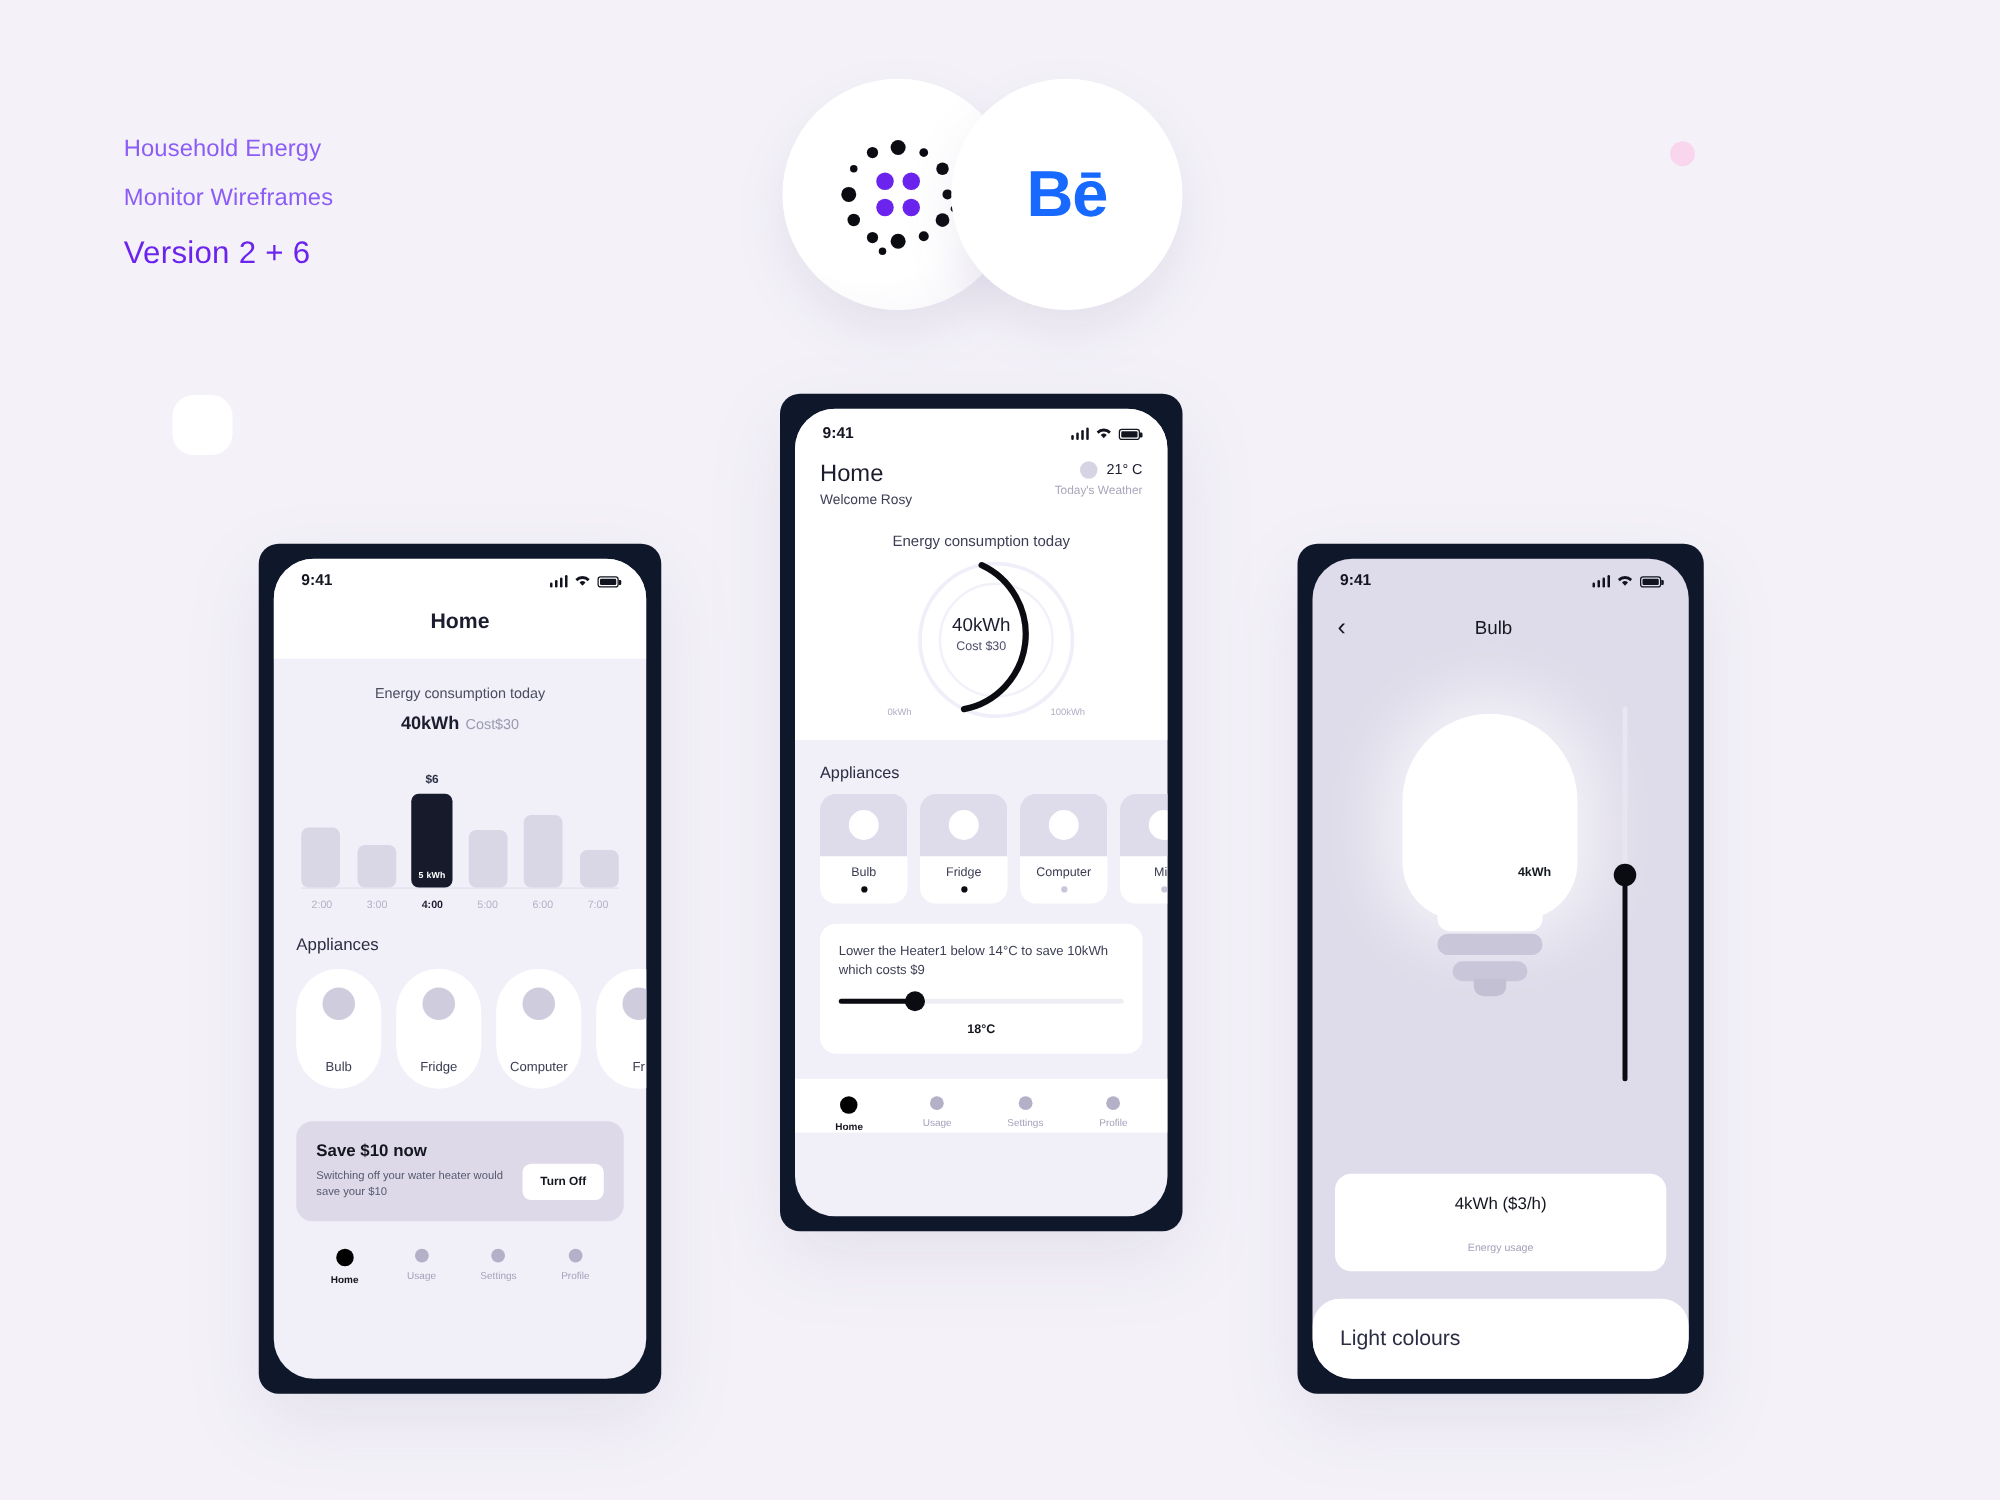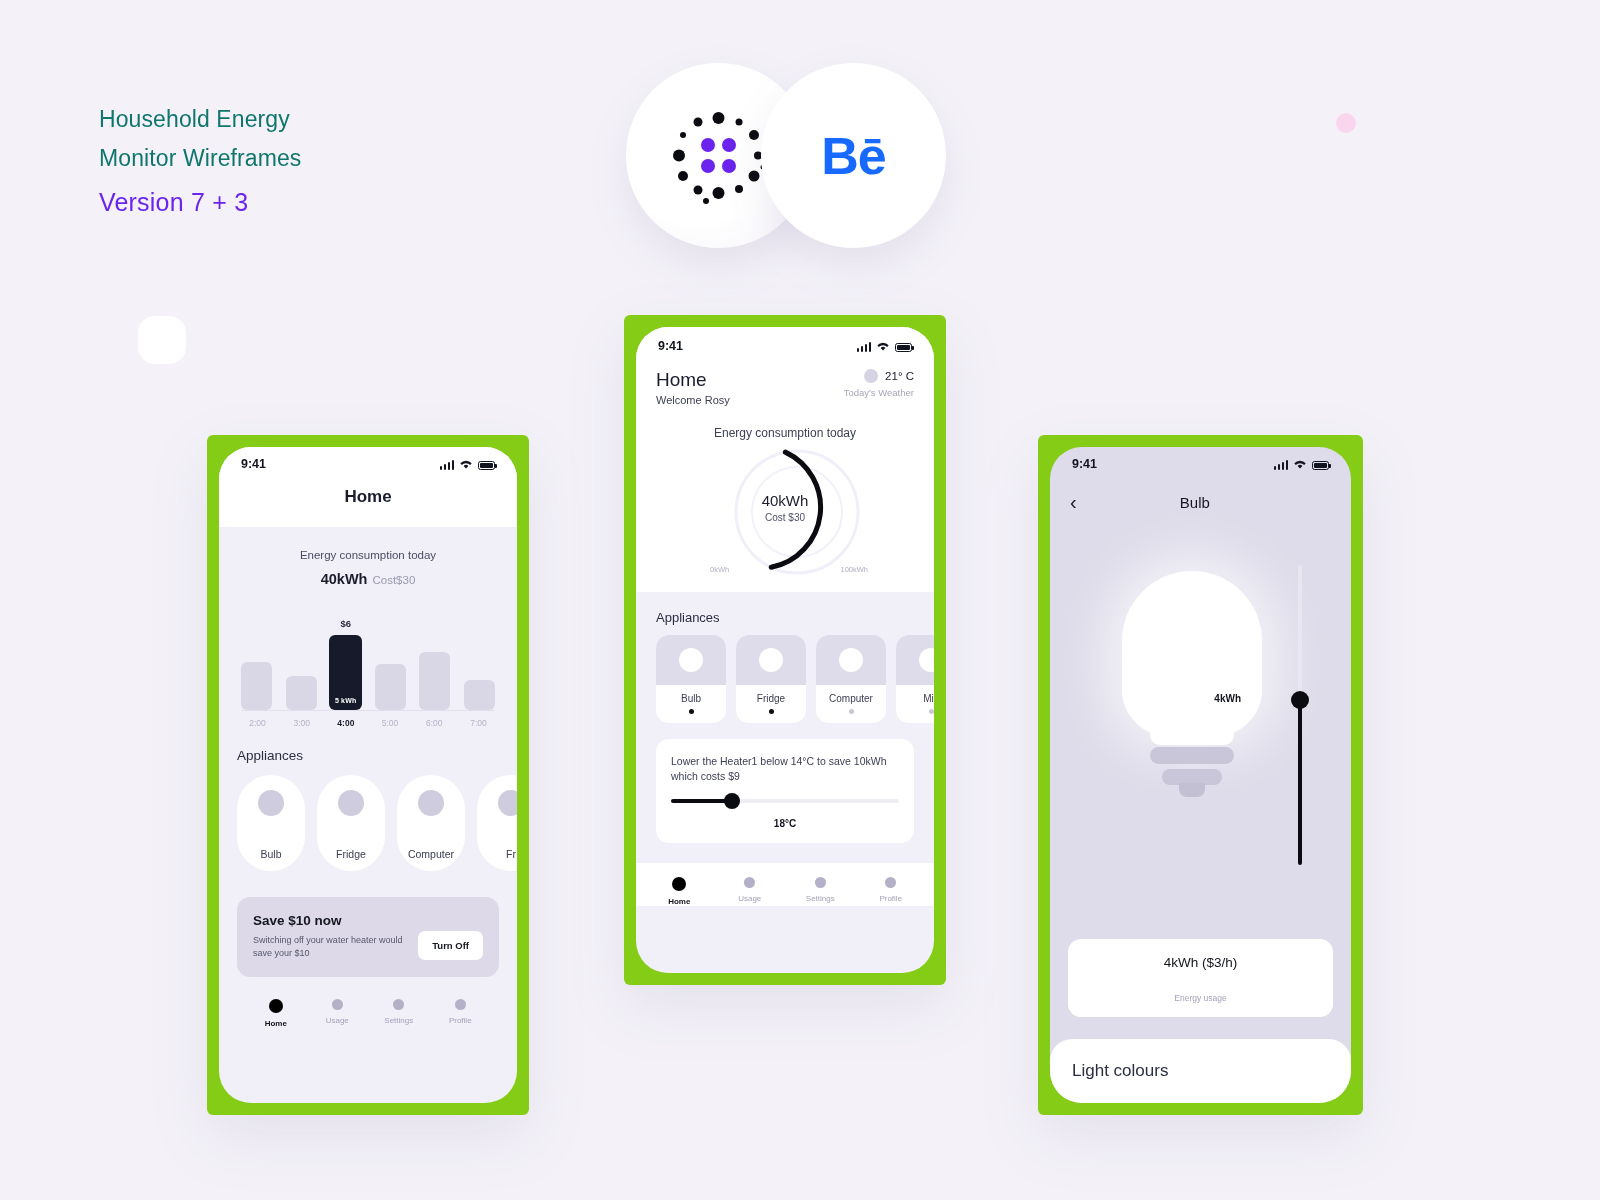--- a/index.html
+++ b/index.html
@@ -18,22 +18,22 @@
     background:#ffffff; border-radius:17px;
   }
   .deco-pink-dot{
     position:absolute; left:1336px; top:113px; width:20px; height:20px;
     background:#fad6ee; border-radius:50%;
   }
 
   
   .heading{ position:absolute; left:99px; top:100px; width:420px; }
   .heading h1{
-    font-size:23px; font-weight:400; line-height:39px; letter-spacing:.1px;
-    color:#0f766e;
+    font-size:19px; font-weight:400; line-height:39px; letter-spacing:.1px;
+    color:#8b5cf6;
   }
   .heading .version{
     margin-top:10px; font-size:25px; font-weight:400; color:#6b24ee; letter-spacing:.2px;
   }
 
   
   .logos{ position:absolute; left:626px; top:63px; width:320px; height:185px; }
   .logo-circle{
     position:absolute; width:185px; height:185px; border-radius:50%;
   }
@@ -49,22 +49,22 @@
   .logo-circle svg{ position:absolute; left:0; top:0; }
   .be-text{
     position:absolute; left:0; top:0; width:185px; height:185px;
     display:flex; align-items:center; justify-content:center;
     font-size:52px; font-weight:700; color:#1769ff; letter-spacing:-1px;
   }
 
   
   .phone{
     position:absolute;
-    background:#84cc16;
-    border-radius:6px;
+    background:#0f172a;
+    border-radius:16px;
     box-shadow:0 22px 60px rgba(120,112,160,.13);
     padding:12px;
     overflow:hidden;
   }
   .screen{
     width:100%; height:100%;
     border-radius:32px;
     overflow:hidden;
     position:relative;
     background:#ffffff;
@@ -256,21 +256,21 @@
 <body>
 
 <div class="deco-squircle"></div>
 <div class="deco-pink-dot"></div>
 
 <div class="heading">
   <h1>
     <span>Household Energy</span><br>
     <span>Monitor Wireframes</span>
   </h1>
-  <div class="version">Version 7 + 3</div>
+  <div class="version">Version 2 + 6</div>
 </div>
 
 <div class="logos">
   <div class="logo-circle left">
     <svg width="185" height="185" viewBox="0 0 185 185">
       <g fill="#0b0b12">
         <circle cx="92.5" cy="55" r="6"></circle>
         <circle cx="113" cy="59" r="3.5"></circle>
         <circle cx="72" cy="59" r="4.5"></circle>
         <circle cx="128" cy="72" r="5"></circle>

